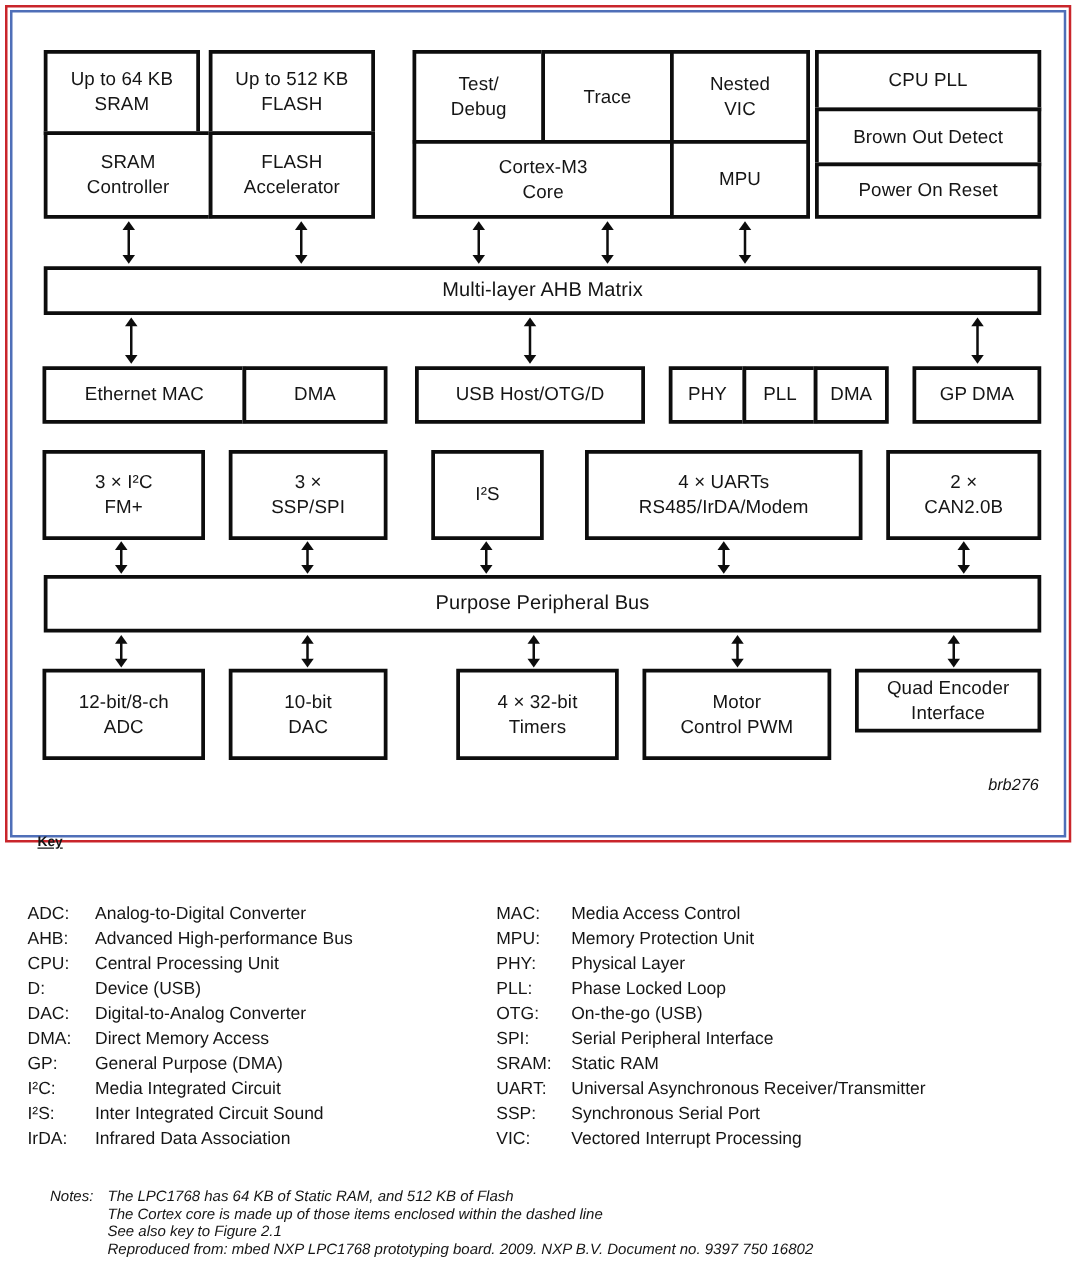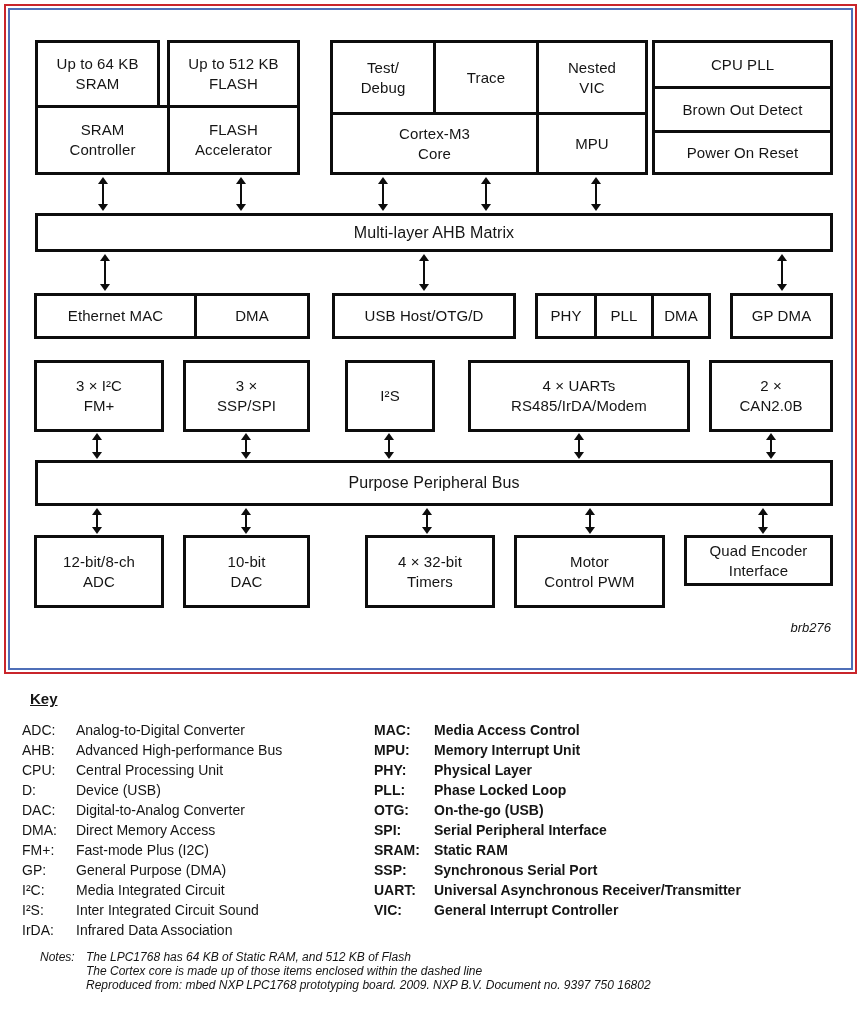--- a/index.html
+++ b/index.html
@@ -28,25 +28,25 @@
   .arr .shaft{position:absolute;left:6px;top:5px;bottom:5px;width:2px;background:var(--line);}
   .arr::before{content:"";position:absolute;left:2px;top:0;
     border-left:5px solid transparent;border-right:5px solid transparent;
     border-bottom:7px solid var(--line);}
   .arr::after{content:"";position:absolute;left:2px;bottom:0;
     border-left:5px solid transparent;border-right:5px solid transparent;
     border-top:7px solid var(--line);}
 
   #fig-caption{position:absolute;right:34px;top:620px;font-style:italic;font-size:13px;}
 
-  #key-heading{position:absolute;left:30px;top:690px;font-size:15px;font-weight:bold;text-decoration:underline;}
+  #key-heading{position:absolute;left:30px;top:668px;font-size:11px;font-weight:bold;text-decoration:underline;}
 
   .kcol{position:absolute;top:720px;font-size:14px;line-height:20px;}
   #key-left{left:22px;}
-  #key-right{left:374px;font-weight:bold;}
+  #key-right{left:397px;}
   .krow{display:flex;white-space:nowrap;}
   #key-left .kabbr{width:54px;flex:none;}
   #key-right .kabbr{width:60px;flex:none;}
 
   #notes-label{position:absolute;left:40px;top:950px;font-style:italic;font-size:12px;line-height:14px;}
   #notes{position:absolute;left:86px;top:950px;font-style:italic;font-size:12px;line-height:14px;white-space:nowrap;}
 </style>
 </head>
 <body>
 
@@ -132,24 +132,20 @@
     </div>
     <div class="krow">
       <span class="kabbr">DAC:</span>
       <span class="kdef">Digital-to-Analog Converter</span>
     </div>
     <div class="krow">
       <span class="kabbr">DMA:</span>
       <span class="kdef">Direct Memory Access</span>
     </div>
     <div class="krow">
-      <span class="kabbr">FM+:</span>
-      <span class="kdef">Fast-mode Plus (I2C)</span>
-    </div>
-    <div class="krow">
       <span class="kabbr">GP:</span>
       <span class="kdef">General Purpose (DMA)</span>
     </div>
     <div class="krow">
       <span class="kabbr">I²C:</span>
       <span class="kdef">Media Integrated Circuit</span>
     </div>
     <div class="krow">
       <span class="kabbr">I²S:</span>
       <span class="kdef">Inter Integrated Circuit Sound</span>
@@ -159,21 +155,21 @@
       <span class="kdef">Infrared Data Association</span>
     </div>
   </div>
 <div class="kcol" id="key-right">
     <div class="krow">
       <span class="kabbr">MAC:</span>
       <span class="kdef">Media Access Control</span>
     </div>
     <div class="krow">
       <span class="kabbr">MPU:</span>
-      <span class="kdef">Memory Interrupt Unit</span>
+      <span class="kdef">Memory Protection Unit</span>
     </div>
     <div class="krow">
       <span class="kabbr">PHY:</span>
       <span class="kdef">Physical Layer</span>
     </div>
     <div class="krow">
       <span class="kabbr">PLL:</span>
       <span class="kdef">Phase Locked Loop</span>
     </div>
     <div class="krow">
@@ -182,37 +178,38 @@
     </div>
     <div class="krow">
       <span class="kabbr">SPI:</span>
       <span class="kdef">Serial Peripheral Interface</span>
     </div>
     <div class="krow">
       <span class="kabbr">SRAM:</span>
       <span class="kdef">Static RAM</span>
     </div>
     <div class="krow">
+      <span class="kabbr">UART:</span>
+      <span class="kdef">Universal Asynchronous Receiver/Transmitter</span>
+    </div>
+    <div class="krow">
       <span class="kabbr">SSP:</span>
       <span class="kdef">Synchronous Serial Port</span>
     </div>
     <div class="krow">
-      <span class="kabbr">UART:</span>
-      <span class="kdef">Universal Asynchronous Receiver/Transmitter</span>
-    </div>
-    <div class="krow">
       <span class="kabbr">VIC:</span>
-      <span class="kdef">General Interrupt Controller</span>
+      <span class="kdef">Vectored Interrupt Processing</span>
     </div>
   </div>
 
 <div id="notes-label">Notes:</div>
 <div id="notes">
     <div>The LPC1768 has 64 KB of Static RAM, and 512 KB of Flash</div>
     <div>The Cortex core is made up of those items enclosed within the dashed line</div>
+    <div>See also key to Figure 2.1</div>
     <div>Reproduced from: mbed NXP LPC1768 prototyping board. 2009. NXP B.V. Document no. 9397 750 16802</div>
   </div>
 
 <div class="arr" style="left: 96px; top: 177px; height: 34px;">
     <span class="shaft"></span>
   </div>
 <div class="arr" style="left: 234px; top: 177px; height: 34px;">
     <span class="shaft"></span>
   </div>
 <div class="arr" style="left: 376px; top: 177px; height: 34px;">

